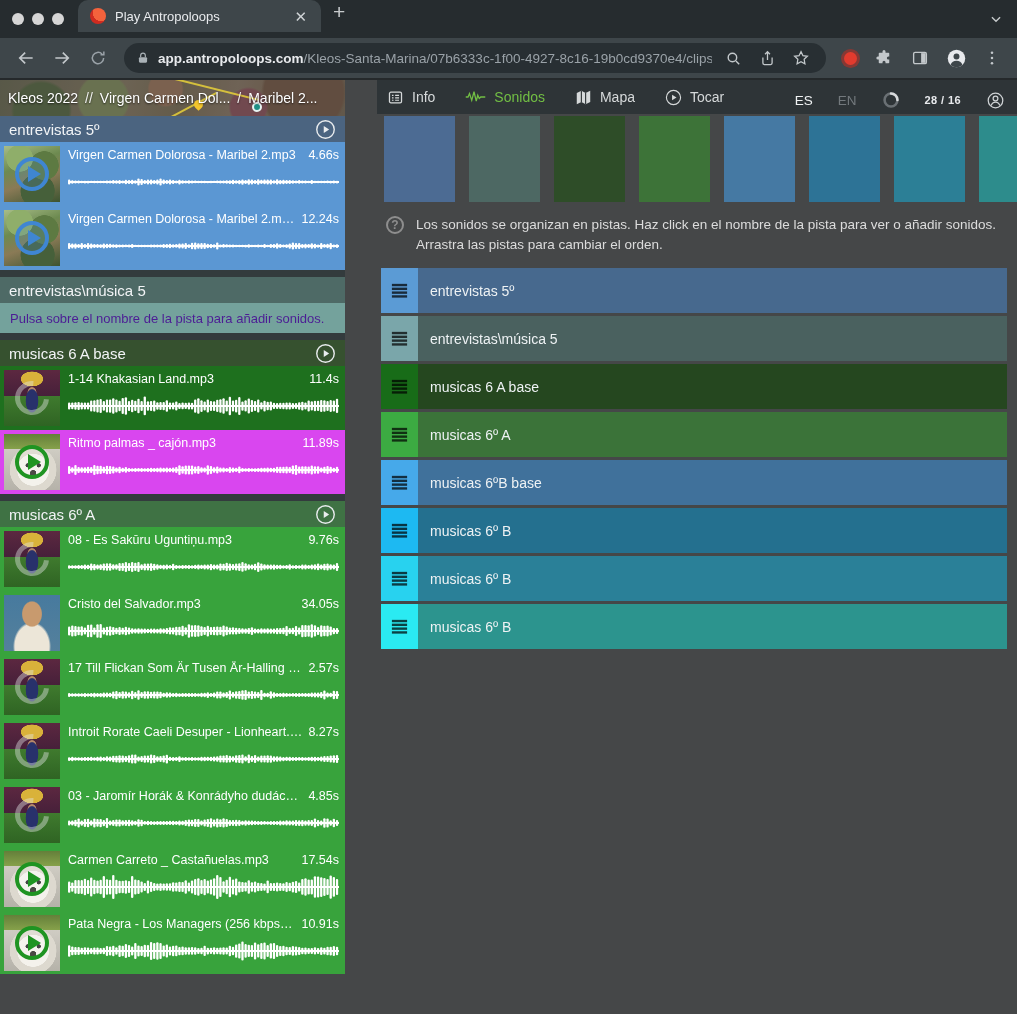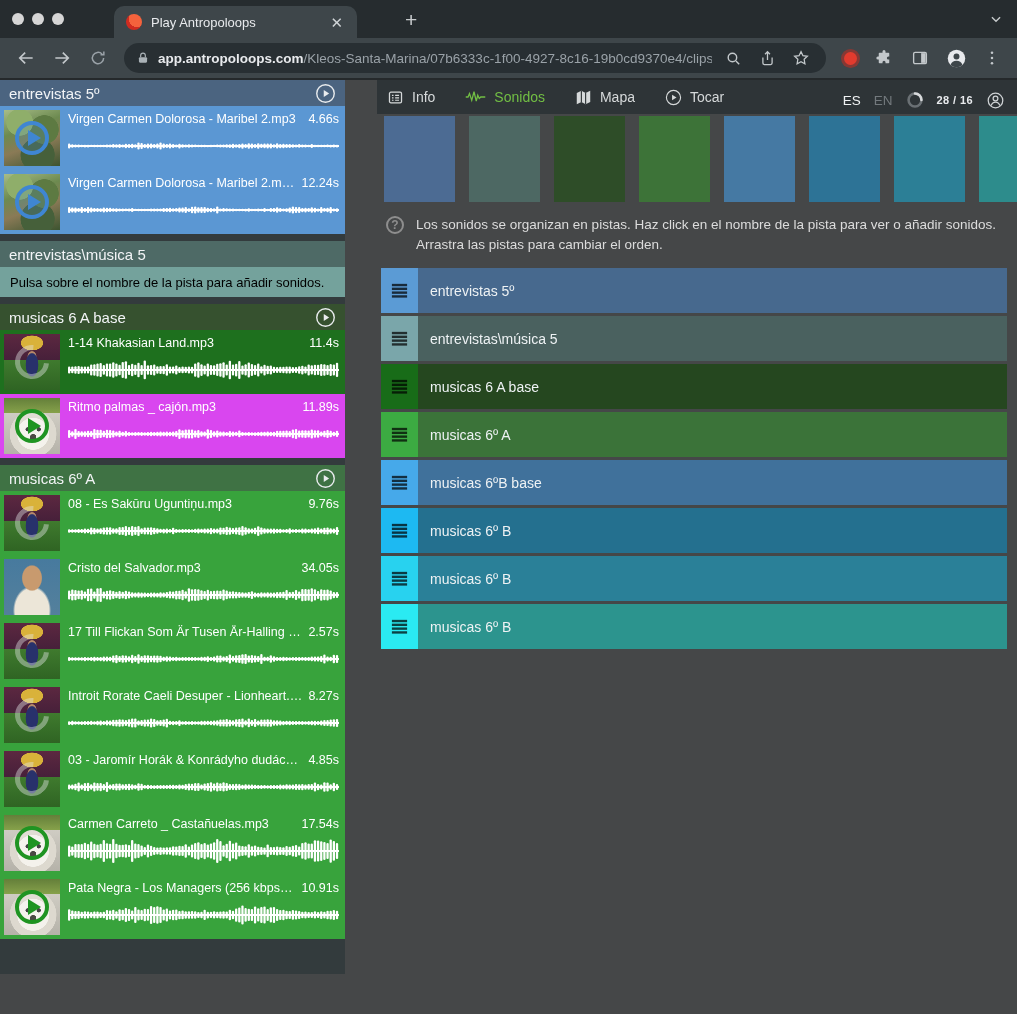--- a/index.html
+++ b/index.html
@@ -1,20 +1,20 @@
 <!DOCTYPE html>
 <html><head>
 <meta charset="utf-8">
 <style>
   * { margin:0; padding:0; box-sizing:border-box; }
   html,body { width:1017px; height:1014px; overflow:hidden; background:#454748;
     font-family:"Liberation Sans","DejaVu Sans",sans-serif; }
 
   
-  .tabstrip { height:38px; background:#262c2f; display:flex; align-items:flex-end; position:relative;gap:36px; }
+  .tabstrip { height:38px; background:#262c2f; display:flex; position:relative; }
   .traffic { display:flex; gap:8px; align-items:center; height:38px; padding:0 14px 0 12px; }
   .traffic span { width:12px; height:12px; border-radius:50%; background:#d6d6d6; display:block; }
   .tab { height:32px; width:243px; background:#3e464a; border-radius:10px 10px 0 0;
     display:flex; align-items:center; padding:0 10px 0 12px; gap:9px; }
   .favicon { width:16px; height:16px; border-radius:50%;
     background:radial-gradient(circle at 68% 30%, #f4623c 0 52%, #cf2b20 53%); flex:none; }
   .tab-title { color:#e8eaed; font-size:13px; flex:1; white-space:nowrap; overflow:hidden; }
   .tab-close { color:#cfd3d6; font-size:15px; line-height:1; padding:2px 4px; cursor:default; }
   .newtab { color:#c6cacc; font-size:21px; padding:0 14px 6px 12px; }
   .tab-chevron { position:absolute; right:14px; bottom:8px; color:#c6cacc; }
@@ -61,21 +61,21 @@
   .section-header .hdr-label { flex:1; white-space:nowrap; overflow:hidden; }
   .section-header .play-ic { color:#e9ecee; display:flex; }
   .clip { height:64px; display:flex; padding:4px 6px 4px 4px; gap:8px; }
   .thumb { width:56px; height:56px; flex:none; position:relative; overflow:hidden; }
   .clip-body { flex:1; min-width:0; display:flex; flex-direction:column; padding-top:2px; }
   .clip-top { display:flex; font-size:12.5px; color:#fff; gap:6px; }
   .clip-name { flex:1; white-space:nowrap; overflow:hidden; text-overflow:ellipsis; }
   .clip-dur { flex:none; }
   .wavebox { flex:1; display:flex; align-items:center; }
   .wavebox svg { width:100%; height:26px; display:block; }
-  .hint-row { height:30px; display:flex; align-items:center; padding:4px 10px; font-size:13px; color:#000000; }
+  .hint-row { height:30px; display:flex; align-items:center; padding:4px 10px; font-size:13px; color:#4c1d95; }
   .sec-gap { height:7px; }
 
   
   .thumb-balcony { background:
       radial-gradient(circle at 28% 22%, #8fae6a 0 22%, transparent 23%),
       radial-gradient(circle at 72% 35%, #5d7a42 0 26%, transparent 27%),
       radial-gradient(circle at 60% 80%, #46603a 0 30%, transparent 31%),
       linear-gradient(160deg,#a8bd88 0%,#6d8a50 35%,#8a7a56 60%,#3c5430 100%); }
   .thumb-footballer { background:
       radial-gradient(ellipse 12px 8px at 50% 16%, #d9b23a 0 90%, transparent 95%),
@@ -101,21 +101,21 @@
     border-bottom:8px solid transparent; margin-left:4px; }
   .ov-green-play { border:4px solid #1f9422; background:rgba(255,255,255,.12); }
   .ov-green-play::after { content:""; border-left:13px solid #1f9422; border-top:8px solid transparent;
     border-bottom:8px solid transparent; margin-left:4px; }
   .ov-faint-ring { border:5px solid rgba(228,230,232,.42); border-right-color:transparent; transform:rotate(-40deg); }
 
   
   .main { flex:1; min-width:0; display:flex; flex-direction:column; background:#454748;padding-left:32px; }
   .main-nav { height:34px; background:#2e3437; display:flex; align-items:center; padding:0 12px 0 10px; gap:30px; flex:none; }
   .nav-tab { display:flex; align-items:center; gap:8px; color:#d6d9da; font-size:14px; }
-  .nav-right { margin-left:auto; display:flex; align-items:center; gap:13px;margin-top:6px; }
+  .nav-right { margin-left:auto; display:flex; align-items:center; gap:25px;margin-top:6px; }
   .lang { font-size:13.5px; color:#f0f2f3; }
   .lang.off { color:#73797d; }
   .counter { font-size:11px; font-weight:bold; color:#e8eaed; letter-spacing:.4px; }
   .acct { color:#cfd3d5; display:flex; }
   .spin { display:flex; }
 
   .swatches { display:flex; gap:14px; padding:2px 0 0 7px; overflow:hidden; flex:none; }
   .swatch { width:71px; height:86px; flex:none; }
 
   .help { display:flex; gap:12px; padding:13px 12px 11px 9px; align-items:flex-start; }
@@ -219,20 +219,33 @@
           <circle cx="12" cy="12" r="1.7"></circle>
           <circle cx="12" cy="19" r="1.7"></circle>
         </svg>
     </span>
   </div>
 </div>
 
 <div class="app">
 
   <div class="sidebar">
+    <div class="map-crumb">
+      <span class="ypath" style="left:170px;top:8px;width:90px;transform:rotate(14deg)"></span>
+      <span class="ypath" style="left:160px;top:26px;width:60px;transform:rotate(-28deg)"></span>
+      <span class="ypin" style="left:194px;top:20px"></span>
+      <span class="tealdot" style="left:252px;top:22px"></span>
+      <div class="crumb" id="breadcrumb">
+          <span>Kleos 2022</span>
+          <span class="sep">//</span>
+          <span>Virgen Carmen Dol...</span>
+          <span class="sep">/</span>
+          <span>Maribel 2...</span>
+        </div>
+    </div>
     <div id="sidebar-sections">
         <div class="section-header" style="background: rgb(75, 100, 128);">
           <span class="hdr-label">entrevistas 5º</span>
           <span class="play-ic">
             <svg viewBox="0 0 24 24" width="21" height="21">
               <circle cx="12" cy="12" r="10" fill="none" stroke="currentColor" stroke-width="1.6"></circle>
               <path d="M10 8l6.2 4-6.2 4z" fill="currentColor"></path>
             </svg>
           </span>
         </div>

